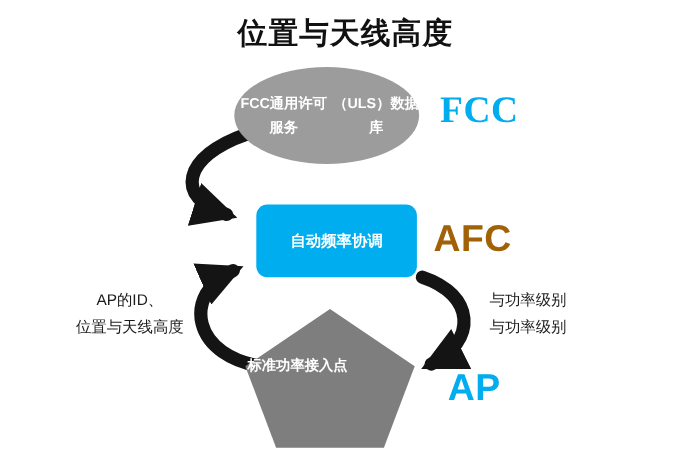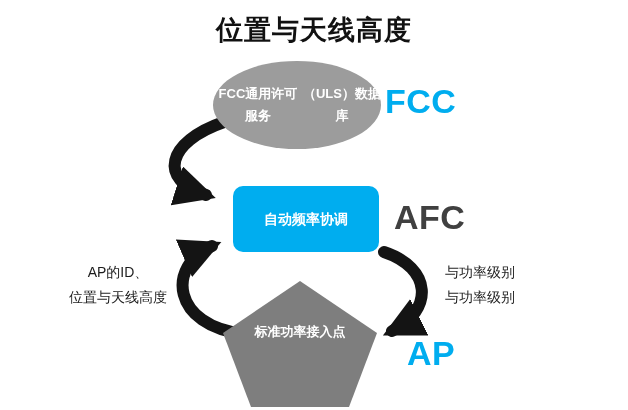--- a/index.html
+++ b/index.html
@@ -26,27 +26,27 @@
   }
   .afc-box{
     position:absolute;left:233px;top:186px;width:146px;height:66px;
     border-radius:10px;
     display:flex;flex-direction:column;align-items:center;justify-content:center;
     color:#ffffff;font-size:14px;font-weight:700;line-height:1.6;
     text-align:left;
   }
   .pentagon-label{
     position:absolute;left:225px;top:323px;width:150px;
-    text-align:center;color:#ffffff;font-size:13px;font-weight:700;
+    text-align:left;color:#ffffff;font-size:13px;font-weight:700;
   }
   .big-label{
     position:absolute;
     font-size:34px;font-weight:700;letter-spacing:0.5px;
   }
-  .big-label.fcc{left:385px;top:82px;}
+  .big-label.fcc{left:400px;top:82px;font-family:Liberation Serif, serif;}
   .big-label.afc{left:394px;top:198px;}
   .big-label.ap{left:407px;top:334px;}
   .annot{
     position:absolute;text-align:center;
     color:#1c1c1c;font-size:14px;line-height:1.75;font-weight:400;
   }
   .annot.left{left:44px;top:260px;width:148px;}
   .annot.right{left:428px;top:260px;width:104px;}
 </style>
 </head>
@@ -77,21 +77,21 @@
     <div>（ULS）数据库</div>
   </div>
 
   <div class="afc-box" style="background:#00ADEF">
     <div>自动频率协调</div>
   </div>
 
   <div class="pentagon-label">标准功率接入点</div>
 
   <div class="big-label fcc" style="color:#00ADEF">FCC</div>
-  <div class="big-label afc" style="color:#404040">AFC</div>
+  <div class="big-label afc" style="color:#a16207">AFC</div>
   <div class="big-label ap" style="color:#00ADEF">AP</div>
 
   <div class="annot left">
     <div>AP的ID、</div>
     <div>位置与天线高度</div>
   </div>
   <div class="annot right">
     <div>与功率级别</div>
     <div>与功率级别</div>
   </div>

